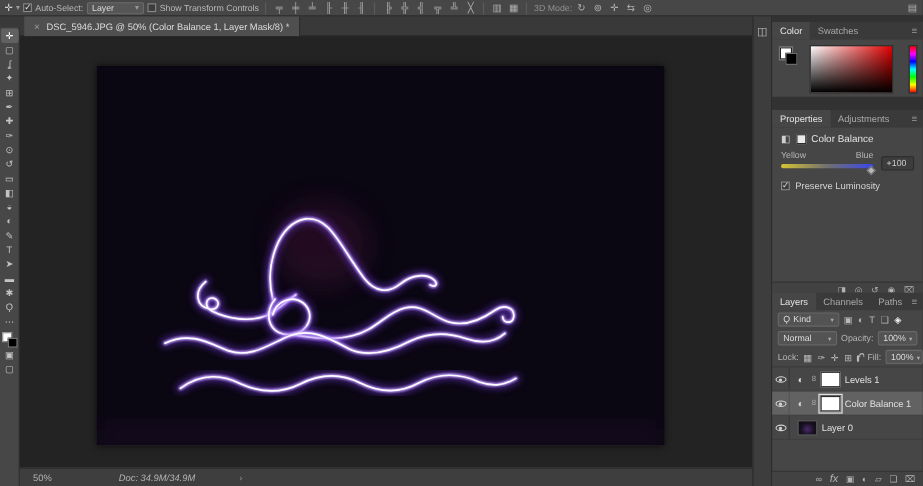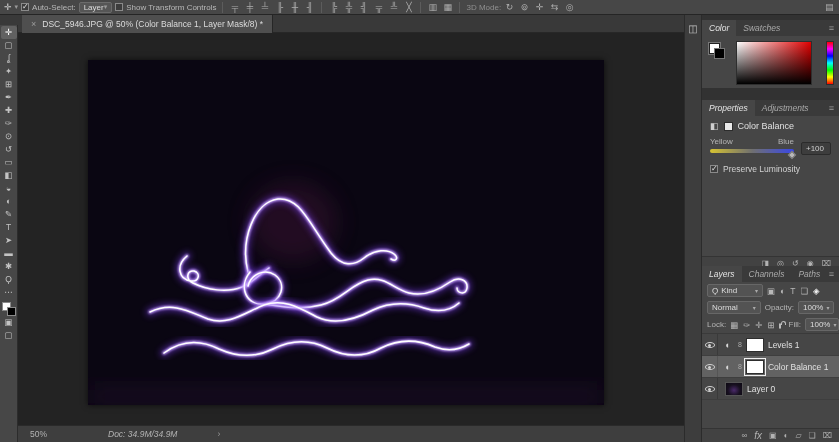--- a/index.html
+++ b/index.html
@@ -8,21 +8,21 @@
          font-family:"Liberation Sans", sans-serif; -webkit-font-smoothing:antialiased; }
 
   
   .optbar { position:absolute; top:0; left:0; right:0; height:15px; background:#474747;
             border-bottom:1px solid #252525; display:flex; align-items:center; gap:3px;
             padding:0 4px; font-size:8px; color:#b8b8b8; white-space:nowrap; }
   .opt-tool-ic { font-size:9px; color:#d0d0d0; }
   .opt-chev { font-size:7px; color:#9a9a9a; }
   .cb { width:8px; height:8px; border:1px solid #8a8a8a; background:#3c3c3c; position:relative; flex:none; }
   .cb.checked::after { content:"✓"; position:absolute; top:-2px; left:0px; font-size:8px; color:#e2e2e2; }
-  .opt-select { display:flex; align-items:center; gap:0; height:11px; padding:0 4px;
+  .opt-select { display:flex; align-items:center; gap:19px; height:11px; padding:0 4px;
                 background:#565656; border:1px solid #6b6b6b; border-radius:2px; color:#ddd; }
   .opt-sep { width:1px; height:11px; background:#5c5c5c; margin:0 3px; flex:none; }
   .opt-icons { display:flex; gap:4px; }
   .opt-ic { font-size:9px; color:#aeaeae; width:11px; text-align:center; }
   .opt-right { margin-left:auto; }
 
   
   .tabbar { position:absolute; top:15px; left:0; width:684px; height:18px; background:#393939;
             border-bottom:1px solid #272727; }
   .doc-tab { position:absolute; left:22px; top:0; height:18px; background:#4f4f4f;
@@ -58,21 +58,21 @@
   
   .dockstrip { position:absolute; left:684px; top:15px; width:18px; bottom:0; background:#3d3d3d;
                border-left:1px solid #2b2b2b; border-right:1px solid #2b2b2b; text-align:center; }
   .dockstrip .dock-ic { display:inline-block; margin-top:8px; font-size:10px; color:#c0c0c0; }
 
   .rightcol { position:absolute; left:702px; top:15px; width:137px; bottom:0; background:#323232; }
   .panel { position:absolute; left:0; width:137px; background:#464646; }
   #panel-color  { top:5px;  height:68px; }
   #panel-props  { top:85px; height:170px; }
   #panel-layers { top:251px; bottom:0; }
-  .ptabs { height:16px; background:#3a3a3a; display:flex; font-size:8.5px; color:#a9a9a9;font-style:italic; }
+  .ptabs { height:16px; background:#3a3a3a; display:flex; font-size:8.5px; color:#a9a9a9; }
   .ptab { padding:0 7px; display:flex; align-items:center; }
   .ptab.active { background:#464646; color:#e3e3e3; }
   .pmenu { margin-left:auto; padding-right:5px; display:flex; align-items:center; color:#9a9a9a; font-size:9px; }
 
   
   .cp-body { position:relative; height:52px; }
   .cp-sw { position:absolute; left:7px; top:7px; width:16px; height:16px; }
   .cp-sw .fg { position:absolute; top:0; left:0; width:11px; height:11px; background:#fff; border:1px solid #222; outline:1px solid #777; }
   .cp-sw .bgc { position:absolute; right:0; bottom:0; width:11px; height:11px; background:#000; border:1px solid #777; }
   .cp-grad { position:absolute; left:34px; top:5px; width:76px; height:44px; border:1px solid #2e2e2e;

